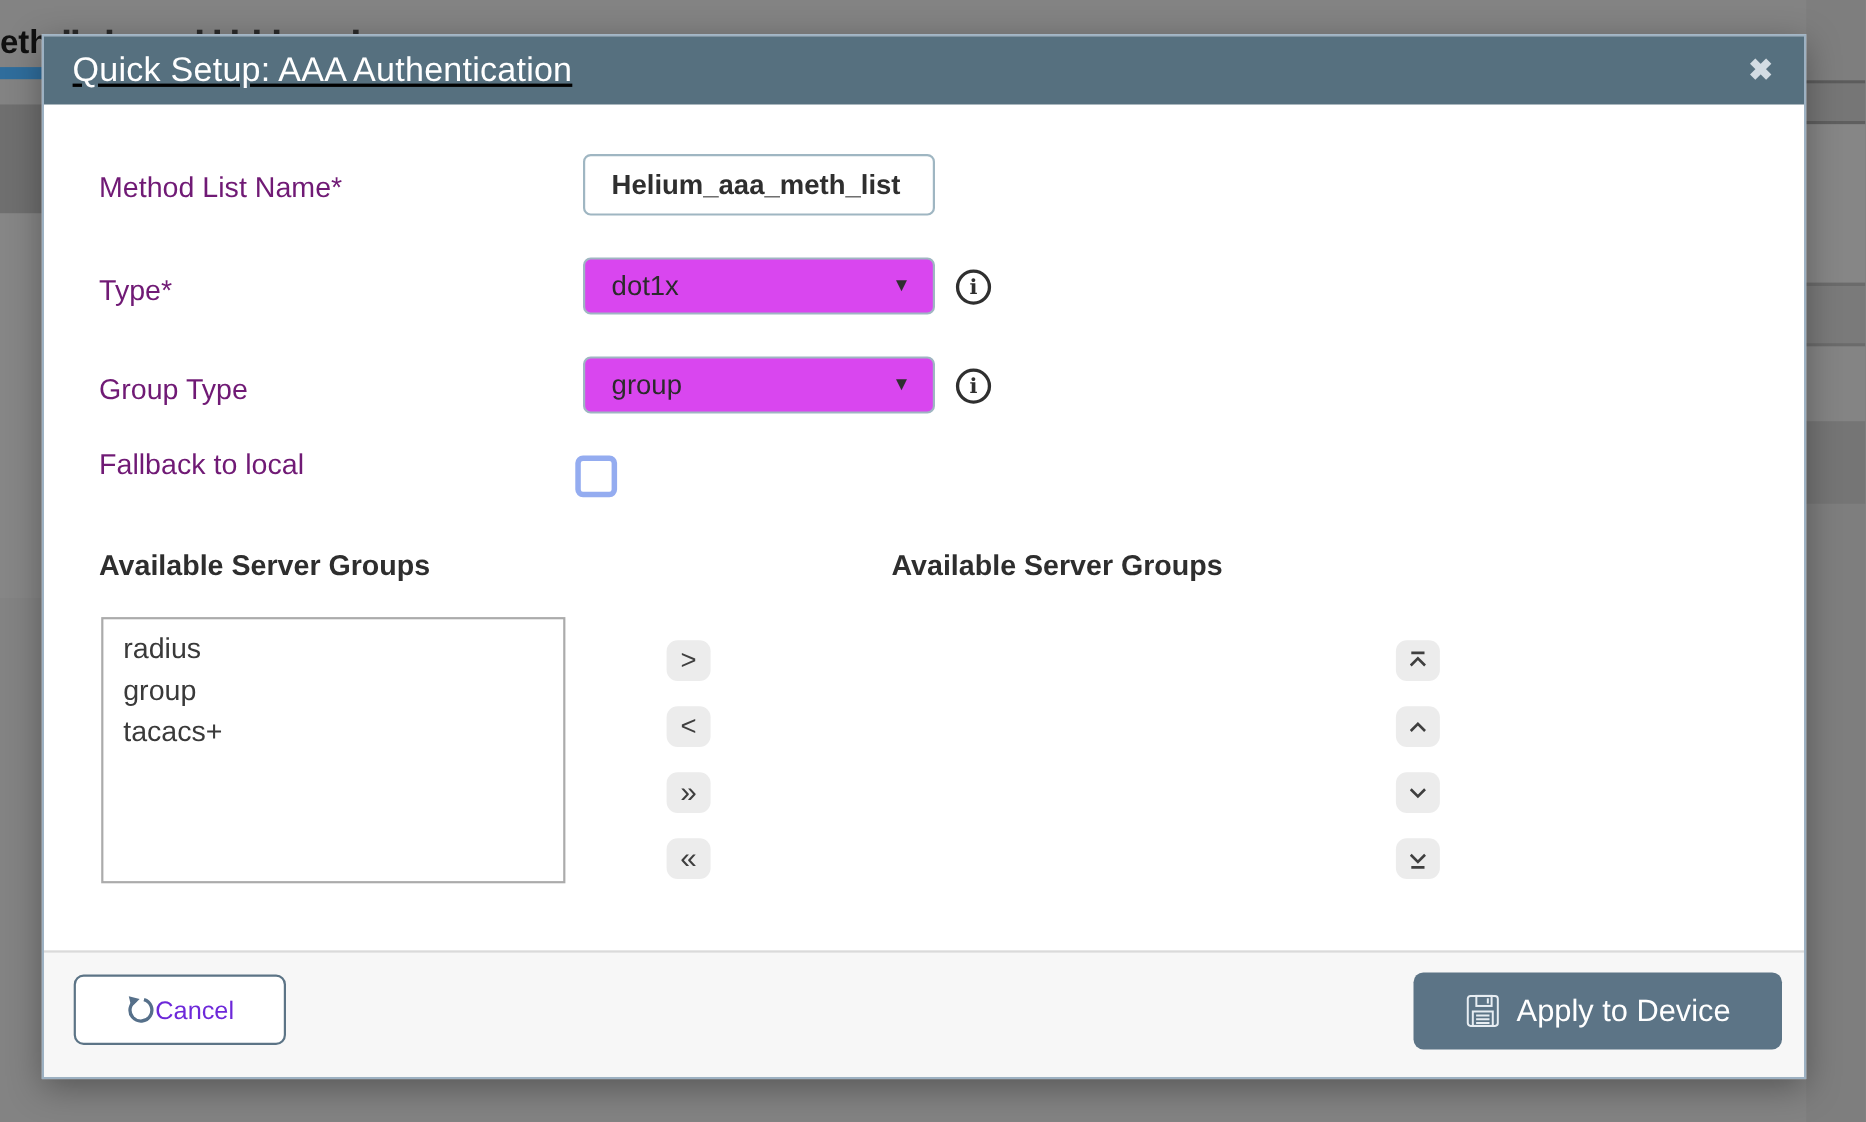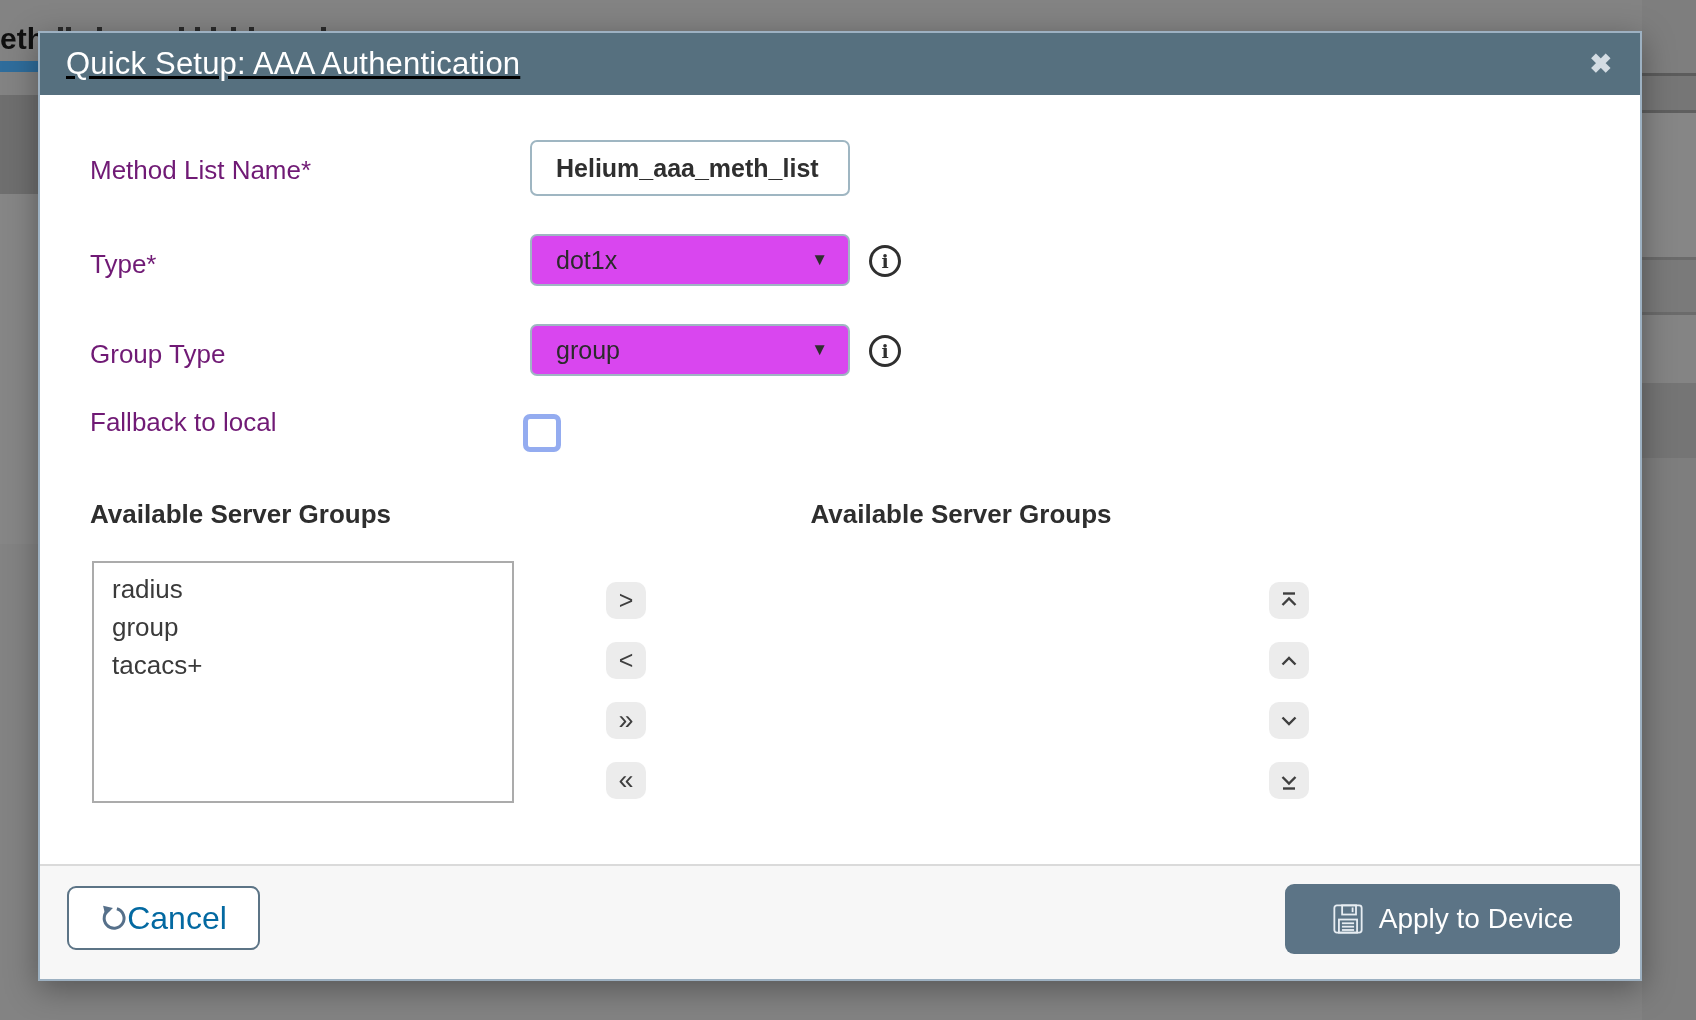--- a/index.html
+++ b/index.html
@@ -61,21 +61,21 @@
           display:flex;align-items:center;justify-content:center;cursor:pointer;
           font-size:25px;color:#3F3F3F;line-height:1;}
   .sq-btn.dbl{font-size:27px;}
   .sq-btn svg{display:block;}
 
   .modal-footer{position:absolute;left:0;right:0;top:831px;bottom:0;background:#F7F7F7;
                 border-top:2px solid #DADADA;}
   .cancel-btn{position:absolute;left:27px;top:20px;width:193px;height:64px;box-sizing:border-box;
               background:#fff;border:2px solid #5C7486;border-radius:9px;cursor:pointer;
               display:flex;align-items:center;justify-content:center;
-              color:#0369a1;font-size:32px;}
+              color:#6d28d9;font-size:23px;}
   .apply-btn{position:absolute;left:1245px;top:18px;width:335px;height:70px;box-sizing:border-box;
              background:#5C7486;border:none;border-radius:9px;cursor:pointer;
              display:flex;align-items:center;justify-content:center;gap:15px;
              color:#ffffff;font-size:28px;font-family:"Liberation Sans",sans-serif;}
 </style>
 </head>
 <body>
 
 <div class="stage">
 

